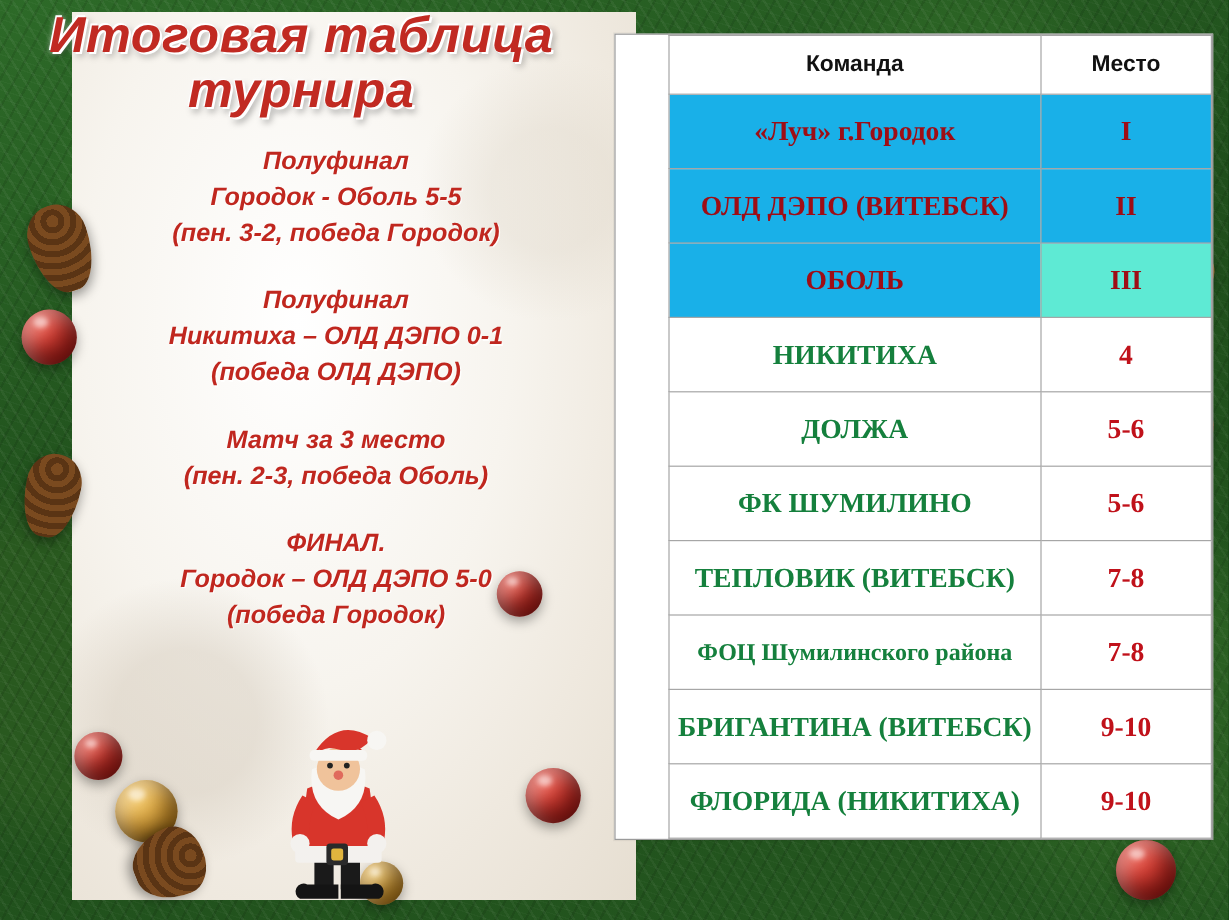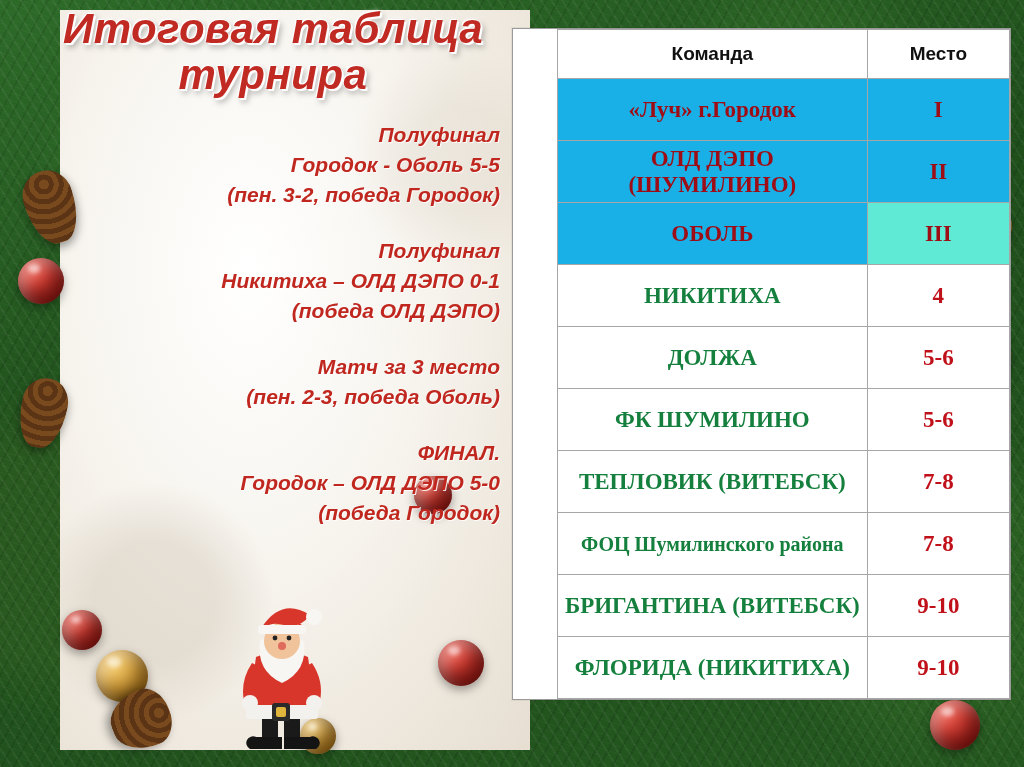--- a/index.html
+++ b/index.html
@@ -89,21 +89,21 @@
     border-radius: 48% 48% 44% 44% / 36% 36% 64% 64%;
     background:
       repeating-radial-gradient(circle at 50% 18%, #7a4a1f 0 5px, #5a3414 5px 10px),
       linear-gradient(180deg, #8a5524, #4a2a10);
     box-shadow: 0 4px 10px rgba(0,0,0,.4);
   }
 
   
   .title {
     position: absolute;
-    left: 38px;
+    left: 16px;
     top: 6px;
     width: 470px;
     font-family: "Liberation Sans", sans-serif;
     font-weight: bold;
     font-style: italic;
     font-size: 42px;
     line-height: 46px;
     color: #c12a22;
     text-align: center;
     letter-spacing: .5px;
@@ -123,21 +123,21 @@
     width: 440px;
     text-align: center;
     color: #c0271f;
     font-family: "Liberation Sans", sans-serif;
     font-weight: bold;
     font-style: italic;
     font-size: 21px;
     line-height: 30px;
     text-shadow: 1px 1px 0 rgba(255,255,255,.85);
   }
-  .results .block { margin-bottom: 26px; text-align: right; }
+  .results .block { margin-bottom: 26px; }
   .results .block:last-child { margin-bottom: 0; }
   .results .line { display: block; white-space: nowrap; }
 
   
   .santa { position: absolute; left: 222px; top: 597px; width: 120px; height: 162px; }
 
   
   .table-wrap {
     position: absolute;
     left: 512px;
@@ -278,21 +278,21 @@
           <th>Команда</th>
           <th>Место</th>
         </tr>
       </thead>
       <tbody>
         <tr class="hl">
           <td class="team" style="background: rgb(25, 176, 232);">«Луч» г.Городок</td>
           <td class="place" style="background: rgb(25, 176, 232);">I</td>
         </tr>
         <tr class="hl">
-          <td class="team" style="background: rgb(25, 176, 232);">ОЛД ДЭПО (ШУМИЛИНО)</td>
+          <td class="team" style="background: rgb(25, 176, 232);">ОЛД ДЭПО (ВИТЕБСК)</td>
           <td class="place" style="background: rgb(25, 176, 232);">II</td>
         </tr>
         <tr class="hl">
           <td class="team" style="background: rgb(25, 176, 232);">ОБОЛЬ</td>
           <td class="place" style="background: #5eead4;">III</td>
         </tr>
         <tr>
           <td class="team">НИКИТИХА</td>
           <td class="place">4</td>
         </tr>

